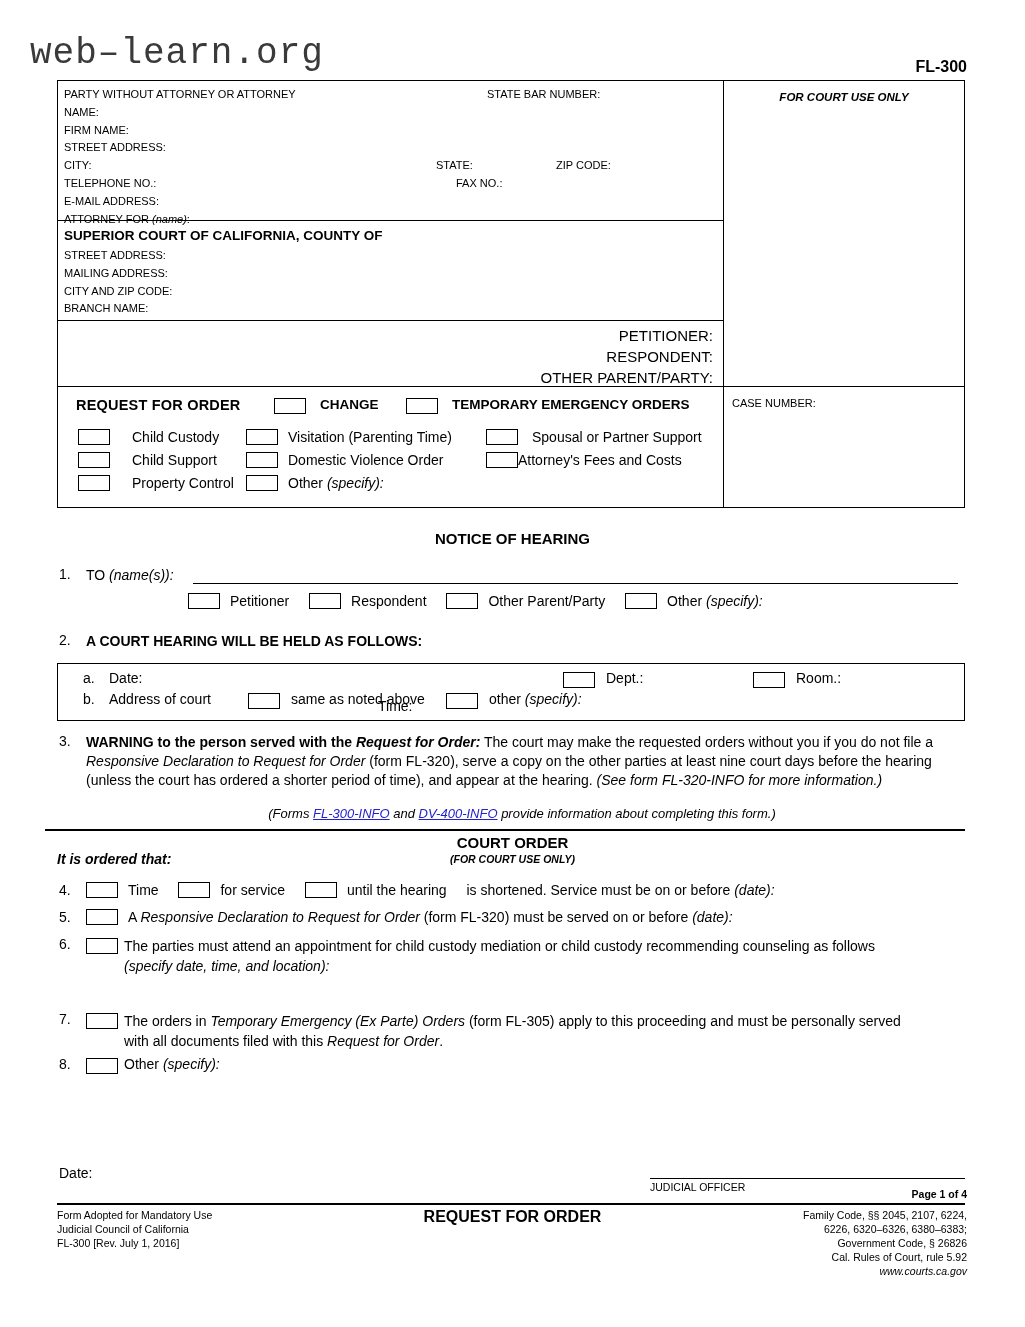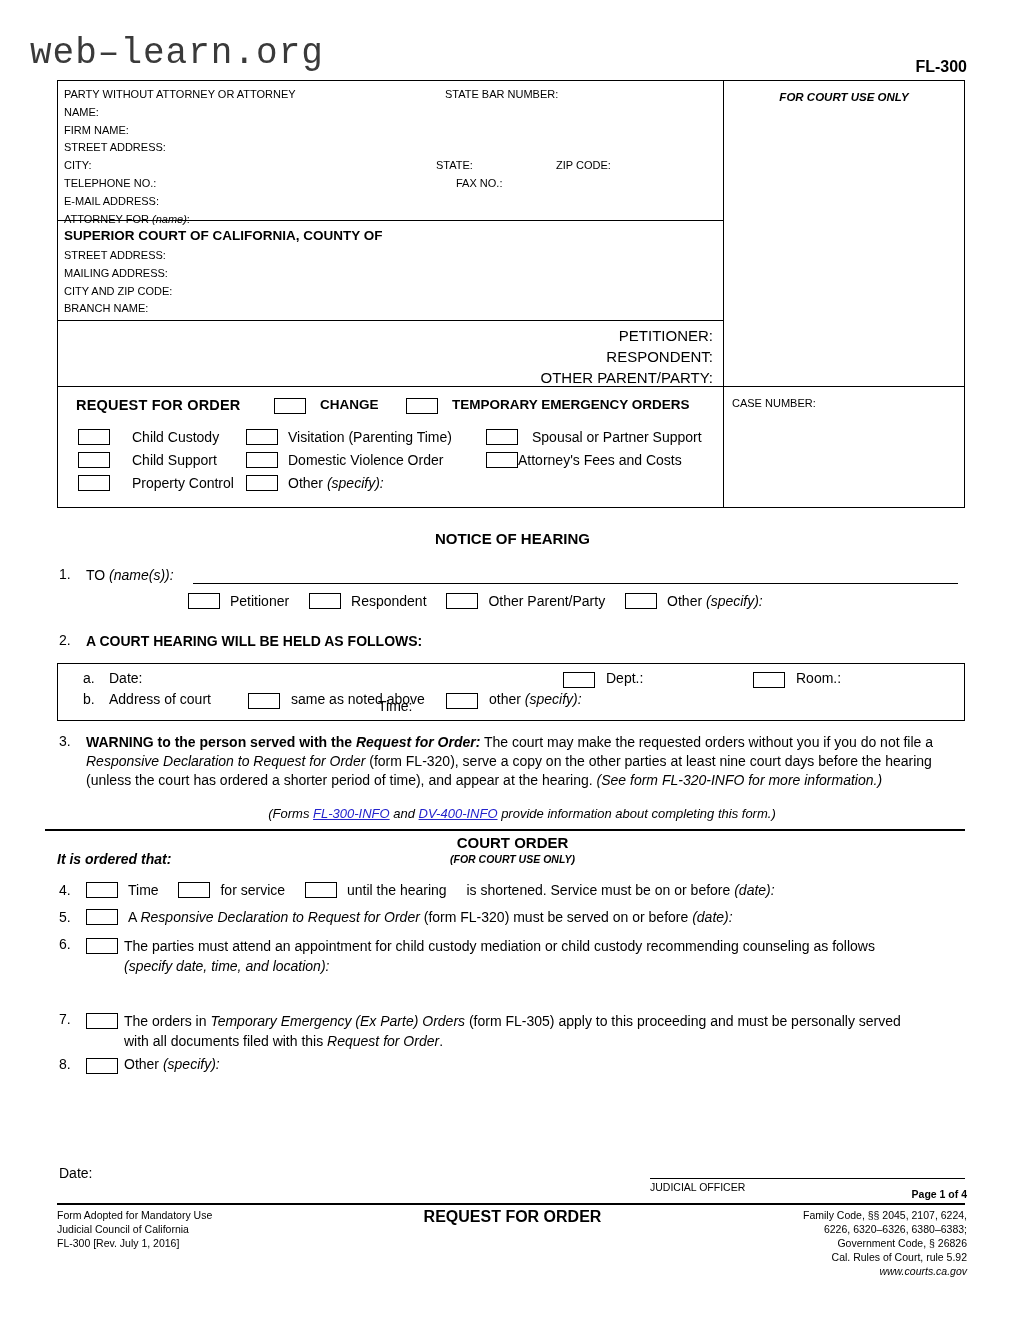--- a/index.html
+++ b/index.html
@@ -124,21 +124,21 @@
   <div class="masthead">web–learn.org</div>
   <div class="formnum">FL-300</div>
 
   <div class="caption">
 
     <div class="cap-left">
 
       <div class="attorney-box fl">
         <div class="row">
             <span class="abs" style="left:0">PARTY WITHOUT ATTORNEY OR ATTORNEY</span>
-            <span class="abs" style="left:381px">STATE BAR NUMBER:</span>
+            <span class="abs" style="left:423px">STATE BAR NUMBER:</span>
           </div>
         <div class="row">
             <span class="abs" style="left:0">NAME:</span>
           </div>
         <div class="row">
             <span class="abs" style="left:0">FIRM NAME:</span>
           </div>
         <div class="row">
             <span class="abs" style="left:0">STREET ADDRESS:</span>
           </div>

